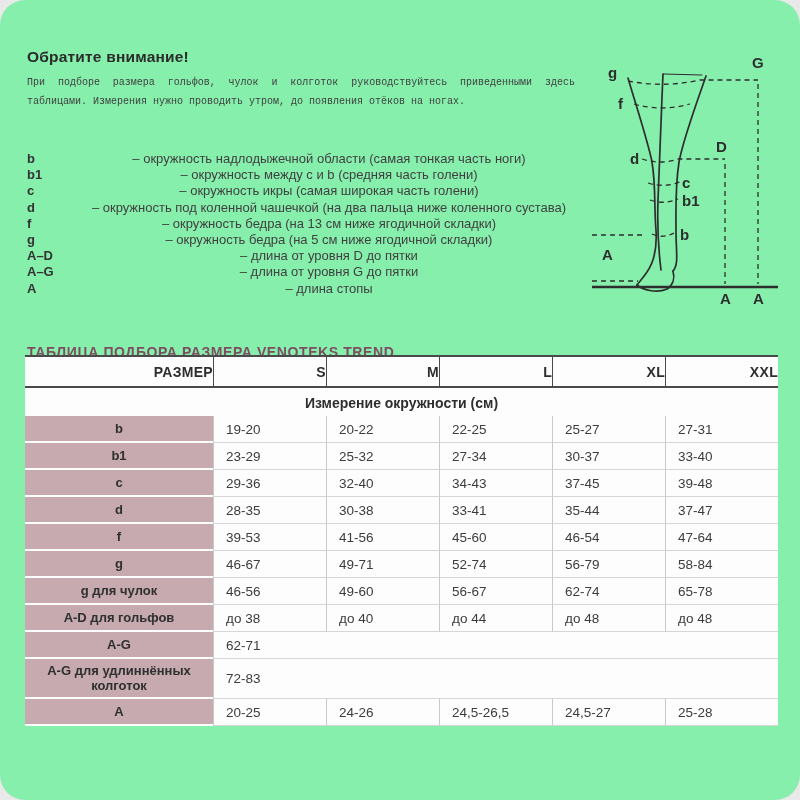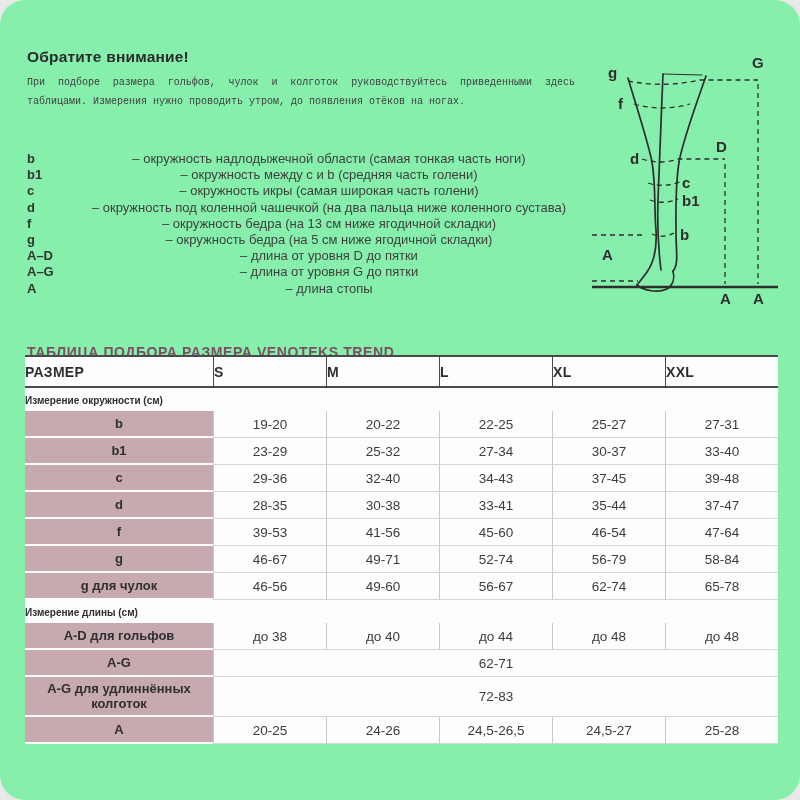--- a/index.html
+++ b/index.html
@@ -32,34 +32,34 @@
   }
   .size-table {
     position:absolute; left:25px; top:355px; width:753px;
     border-collapse:separate; border-spacing:0; table-layout:fixed;
     font-size:13.5px; color:#3c3c3c;
   }
   .size-table col.c-label { width:188px; }
   .size-table th {
     font-weight:bold; height:33px; font-size:14px; color:#2e2e2e;
     border-top:2px solid #4a4a4a; border-bottom:2px solid #4a4a4a;
-    text-align:left; letter-spacing:.3px; background:#fdfdfd;
+    text-align:right; letter-spacing:.3px; background:#fdfdfd;
   }
   .size-table th.sep { border-left:1px solid #4a4a4a; }
   .size-table td.section-td {
-    font-weight:bold; font-size:10px; color:#2e2e2e;
+    text-align:center; font-weight:bold; font-size:14px; color:#2e2e2e;
     padding:7px 0 5px 0; background:#fdfdfd;
   }
   .size-table td.row-label {
     background:#c6aab0; font-weight:bold; font-size:13px; color:#2f2f2f;
     text-align:center; border-bottom:2px solid #fdfdfd; padding:4px 10px; height:27px;
   }
   .size-table td.cell, .size-table td.span-cell {
-    text-align:center; background:#fdfdfd; height:27px;
-    border-left:1px solid #c9c9c9; border-bottom:1px solid #d6d6d6; padding:3px 4px;
+    background:#fdfdfd; height:27px;
+    border-left:1px solid #c9c9c9; border-bottom:1px solid #d6d6d6; padding:3px 12px;
   }
 </style>
 </head>
 <body>
 
 <div class="page">
 
   <div class="notice">
     <h1>Обратите внимание!</h1>
     <p>При подборе размера гольфов, чулок и колготок руководствуйтесь приведенными здесь таблицами. Измерения нужно проводить утром, до появления отёков на ногах.</p>
@@ -217,23 +217,20 @@
         </tr>
         <tr>
           <td class="row-label">g для чулок</td>
           <td class="cell">46-56</td>
           <td class="cell">49-60</td>
           <td class="cell">56-67</td>
           <td class="cell">62-74</td>
           <td class="cell">65-78</td>
         </tr>
         <tr>
-          <td class="section-td" colspan="6">Измерение длины (см)</td>
-        </tr>
-        <tr>
           <td class="row-label">A-D для гольфов</td>
           <td class="cell">до 38</td>
           <td class="cell">до 40</td>
           <td class="cell">до 44</td>
           <td class="cell">до 48</td>
           <td class="cell">до 48</td>
         </tr>
         <tr>
           <td class="row-label">A-G</td>
           <td class="span-cell" colspan="5">62-71</td>

